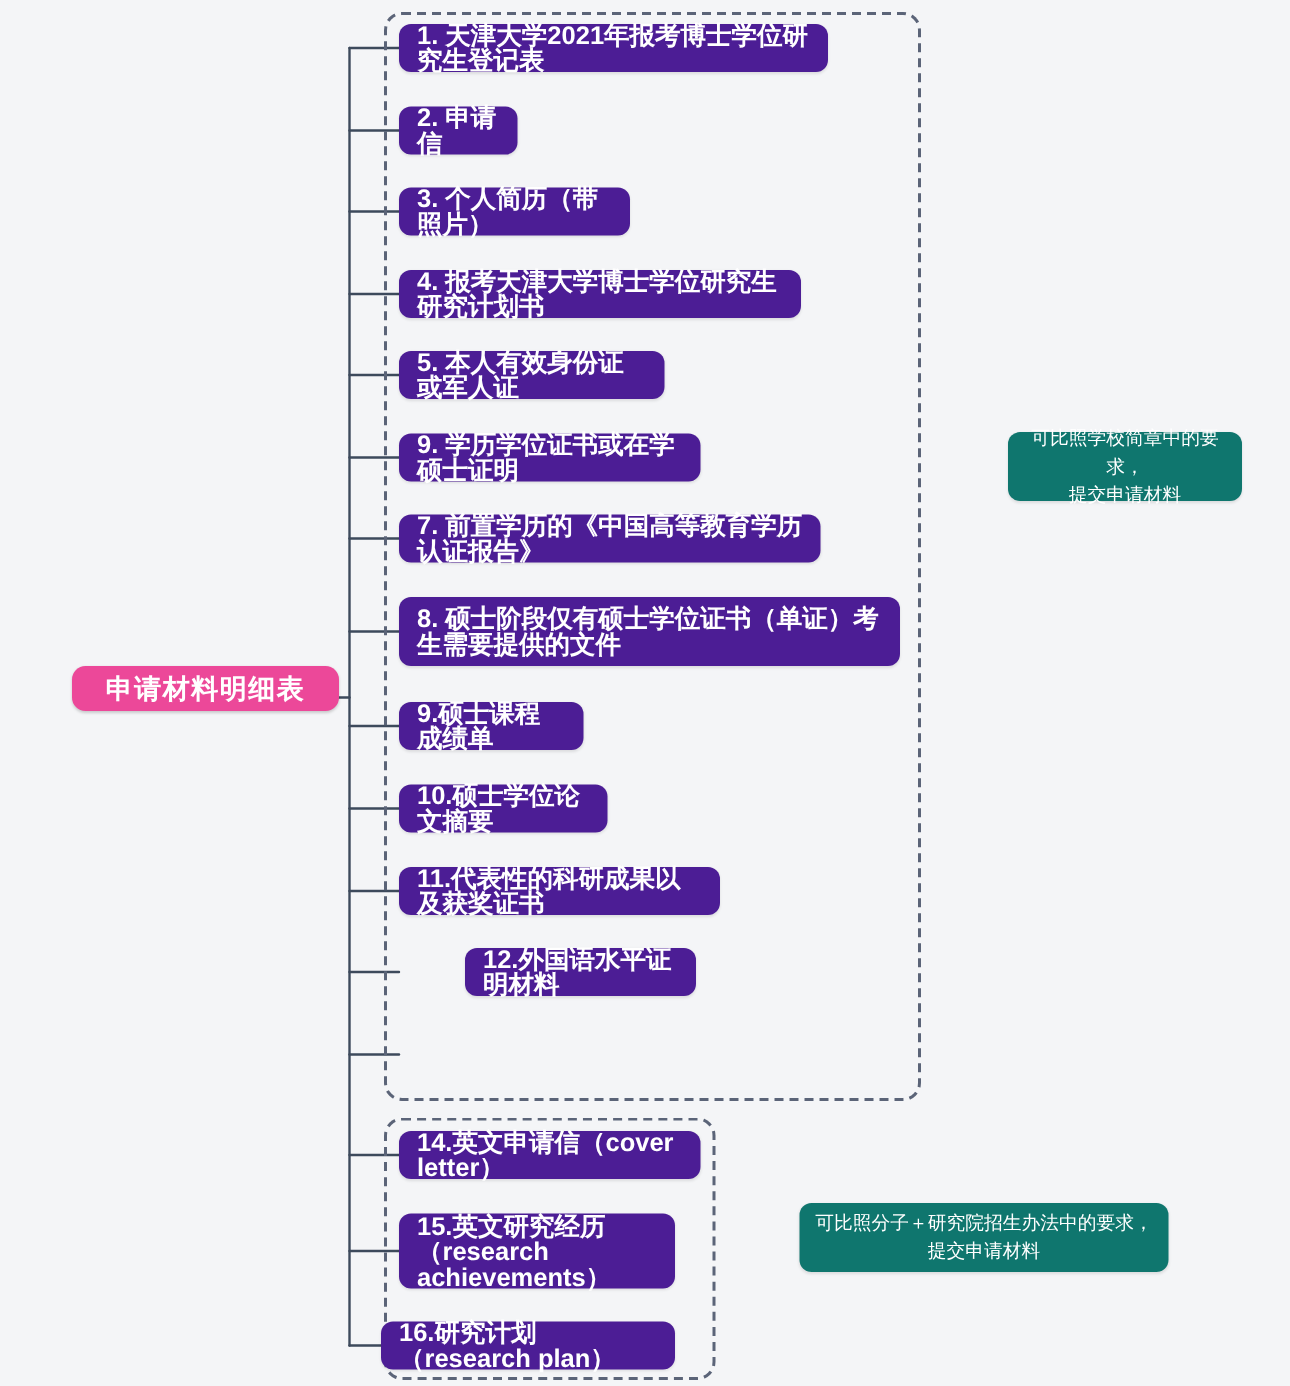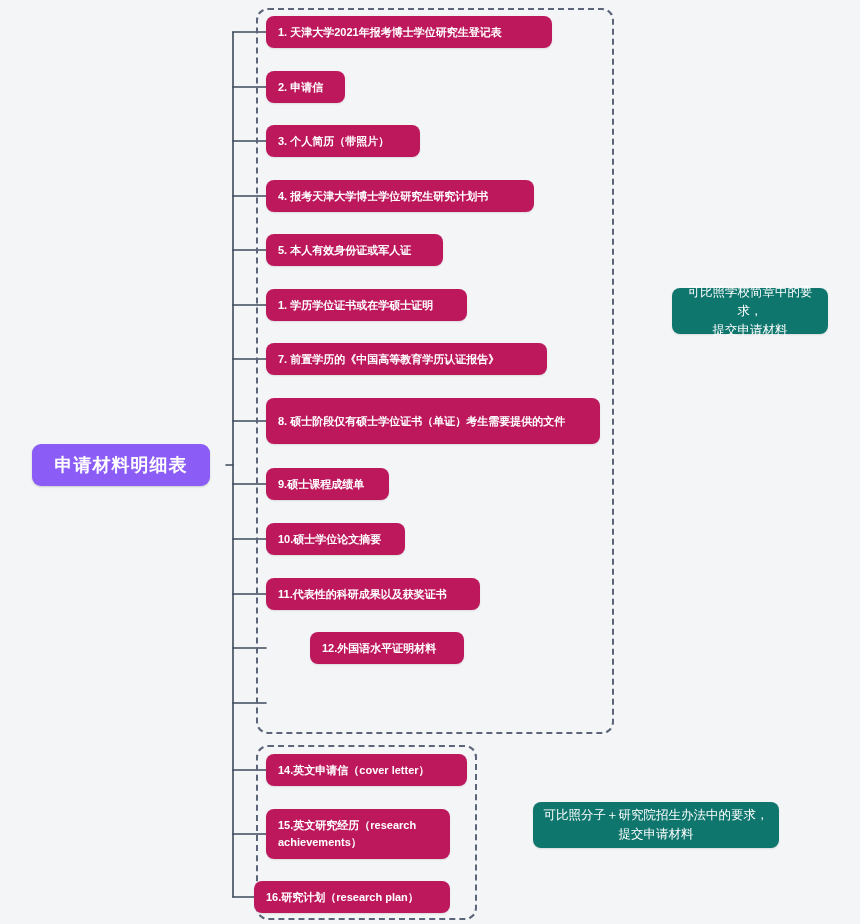--- a/index.html
+++ b/index.html
@@ -23,25 +23,25 @@
     left: 0;
     top: 0;
     width: 860px;
     height: 924px;
     pointer-events: none;
   }
 
   
   .root-node {
     position: absolute;
-    left: 32px;
+    left: 48px;
     top: 444px;
     width: 178px;
-    height: 42px;
-    background: #8b5cf6;
+    height: 30px;
+    background: #ec4899;
     border-radius: 9px;
     color: #ffffff;
     font-size: 18px;
     font-weight: bold;
     letter-spacing: 1px;
     display: flex;
     align-items: center;
     justify-content: center;
     box-shadow: 0 1px 2px rgba(0,0,0,0.18);
   }
@@ -63,24 +63,24 @@
     left: 256px;
     top: 745px;
     width: 217px;
     height: 171px;
   }
 
   
   .leaf {
     position: absolute;
     box-sizing: border-box;
-    background: #be185d;
+    background: #4c1d95;
     border-radius: 8px;
     color: #ffffff;
-    font-size: 11px;
+    font-size: 17px;
     font-weight: bold;
     line-height: 17px;
     padding: 0 12px;
     display: flex;
     align-items: center;
     box-shadow: 0 1px 2px rgba(0,0,0,0.10);
   }
 
   
   .note {
@@ -146,21 +146,21 @@
   <div class="group-frame" id="group-main"></div>
   <div class="group-frame" id="group-english"></div>
 
   <div class="root-node">申请材料明细表</div>
 
   <div class="leaf" style="left: 266px; top: 16px; width: 286px; height: 32px;">1. 天津大学2021年报考博士学位研究生登记表</div>
   <div class="leaf" style="left: 266px; top: 71px; width: 79px; height: 32px;">2. 申请信</div>
   <div class="leaf" style="left: 266px; top: 125px; width: 154px; height: 32px;">3. 个人简历（带照片）</div>
   <div class="leaf" style="left: 266px; top: 180px; width: 268px; height: 32px;">4. 报考天津大学博士学位研究生研究计划书</div>
   <div class="leaf" style="left: 266px; top: 234px; width: 177px; height: 32px;">5. 本人有效身份证或军人证</div>
-  <div class="leaf" style="left: 266px; top: 289px; width: 201px; height: 32px;">1. 学历学位证书或在学硕士证明</div>
+  <div class="leaf" style="left: 266px; top: 289px; width: 201px; height: 32px;">9. 学历学位证书或在学硕士证明</div>
   <div class="leaf" style="left: 266px; top: 343px; width: 281px; height: 32px;">7. 前置学历的《中国高等教育学历认证报告》</div>
   <div class="leaf" style="left: 266px; top: 398px; width: 334px; height: 46px;">8. 硕士阶段仅有硕士学位证书（单证）考生需要提供的文件</div>
   <div class="leaf" style="left: 266px; top: 468px; width: 123px; height: 32px;">9.硕士课程成绩单</div>
   <div class="leaf" style="left: 266px; top: 523px; width: 139px; height: 32px;">10.硕士学位论文摘要</div>
   <div class="leaf" style="left: 266px; top: 578px; width: 214px; height: 32px;">11.代表性的科研成果以及获奖证书</div>
   <div class="leaf" style="left: 266px; top: 632px; width: 154px; height: 32px; margin-left: 44px;">12.外国语水平证明材料</div>
   <div class="leaf" style="left: 266px; top: 754px; width: 201px; height: 32px;">14.英文申请信（cover letter）</div>
   <div class="leaf" style="left: 266px; top: 809px; width: 184px; height: 50px;">15.英文研究经历（research achievements）</div>
   <div class="leaf" style="left: 254px; top: 881px; width: 196px; height: 32px;">16.研究计划（research plan）</div>
 

